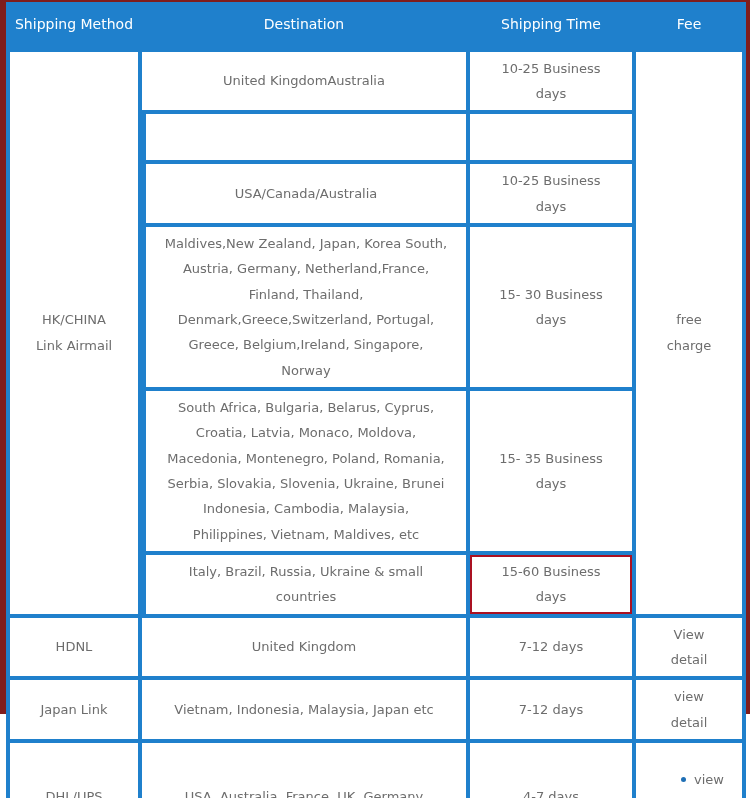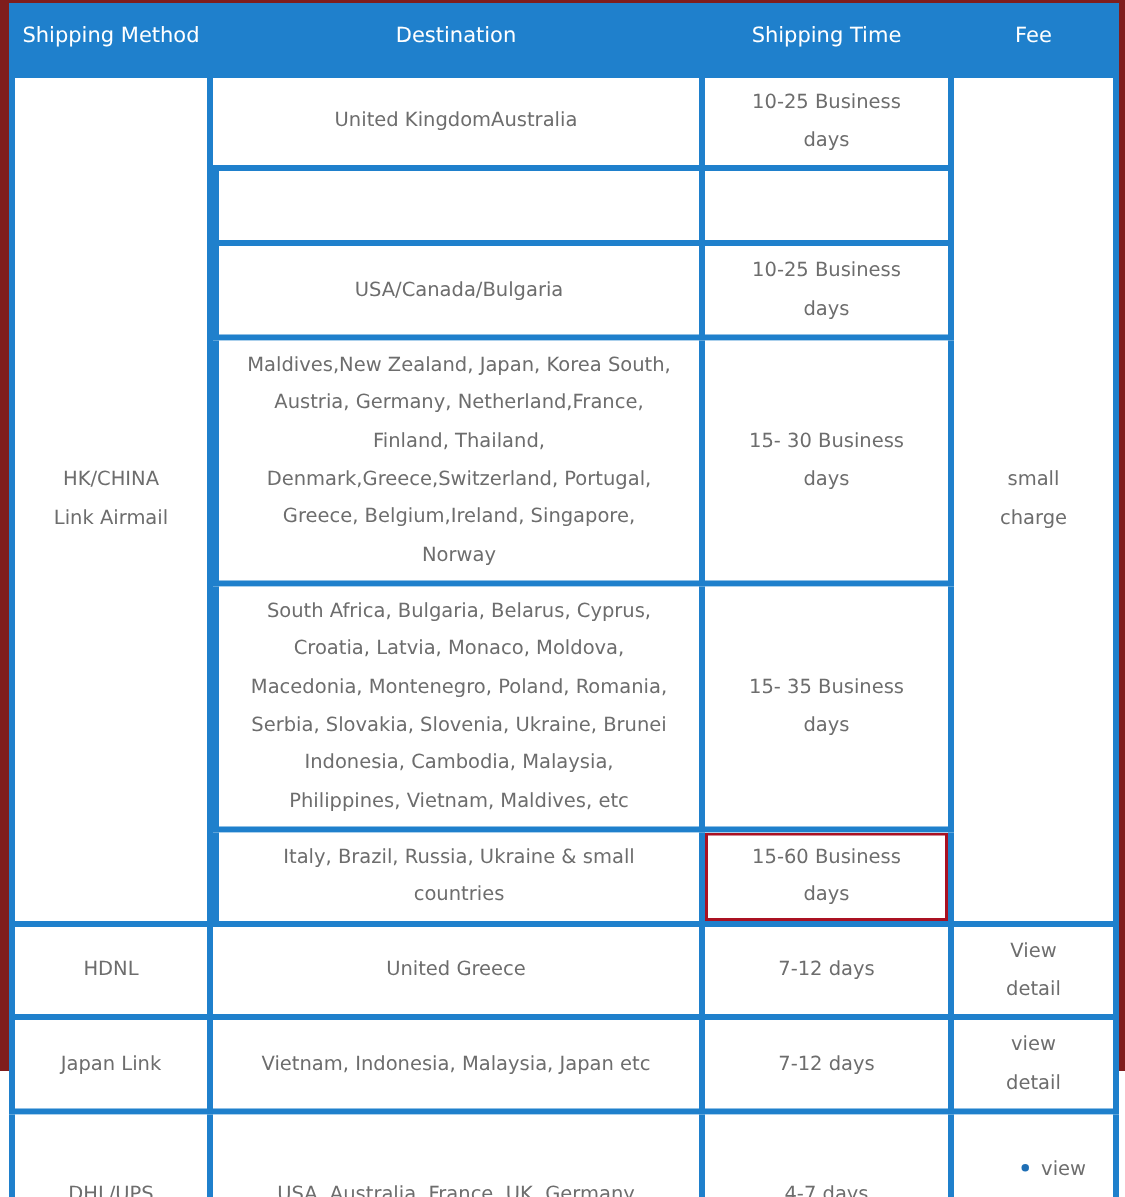--- a/index.html
+++ b/index.html
@@ -137,51 +137,51 @@
         <th>Shipping Time</th>
         <th>Fee</th>
       </tr>
     </thead>
     <tbody>
 
       <tr>
         <td class="method-cell" rowspan="6">HK/CHINA Link Airmail</td>
         <td>United KingdomAustralia</td>
         <td>10-25 Business days</td>
-        <td class="fee-free" rowspan="6">small charge</td>
+        <td class="fee-free" rowspan="6">free charge</td>
       </tr>
 
       <tr>
         <td class="empty-cell"></td>
         <td class="empty-cell"></td>
       </tr>
 
       <tr>
-        <td>USA/Canada/Bulgaria</td>
+        <td>USA/Canada/Australia</td>
         <td>10-25 Business days</td>
       </tr>
 
       <tr>
         <td class="tall-list">Maldives,New Zealand, Japan, Korea South, Austria, Germany, Netherland,France, Finland, Thailand, Denmark,Greece,Switzerland, Portugal, Greece, Belgium,Ireland, Singapore, Norway</td>
         <td>15- 30 Business days</td>
       </tr>
 
       <tr>
         <td class="tall-list">South Africa, Bulgaria, Belarus, Cyprus, Croatia, Latvia, Monaco, Moldova, Macedonia, Montenegro, Poland, Romania, Serbia, Slovakia, Slovenia, Ukraine, Brunei Indonesia, Cambodia, Malaysia, Philippines, Vietnam, Maldives, etc</td>
         <td>15- 35 Business days</td>
       </tr>
 
       <tr>
         <td class="red-text">Italy, Brazil, Russia, Ukraine &amp; small countries</td>
         <td class="red-box">15-60 Business days</td>
       </tr>
 
       <tr>
         <td>HDNL</td>
-        <td>United Greece</td>
+        <td>United Kingdom</td>
         <td>7-12 days</td>
         <td>View detail</td>
       </tr>
 
       <tr>
         <td>Japan Link</td>
         <td>Vietnam, Indonesia, Malaysia, Japan etc</td>
         <td>7-12 days</td>
         <td>view detail</td>
       </tr>

